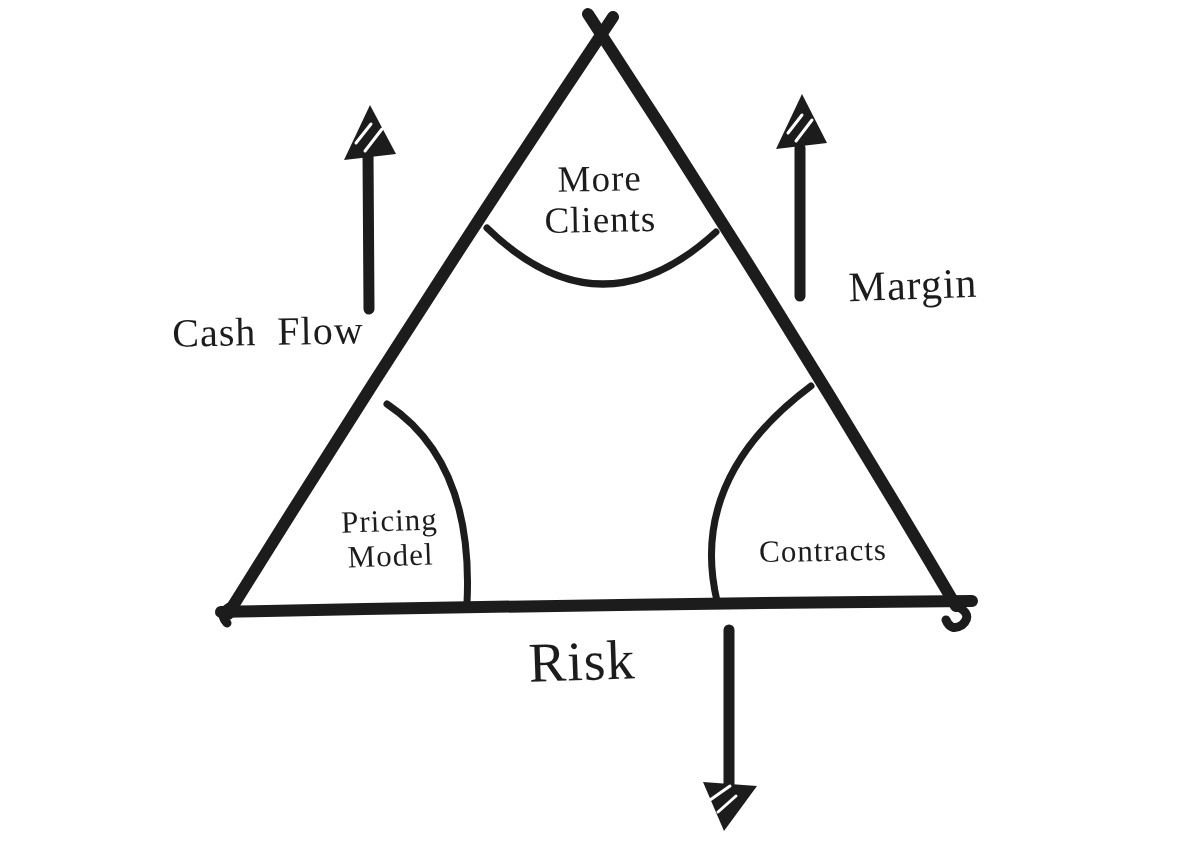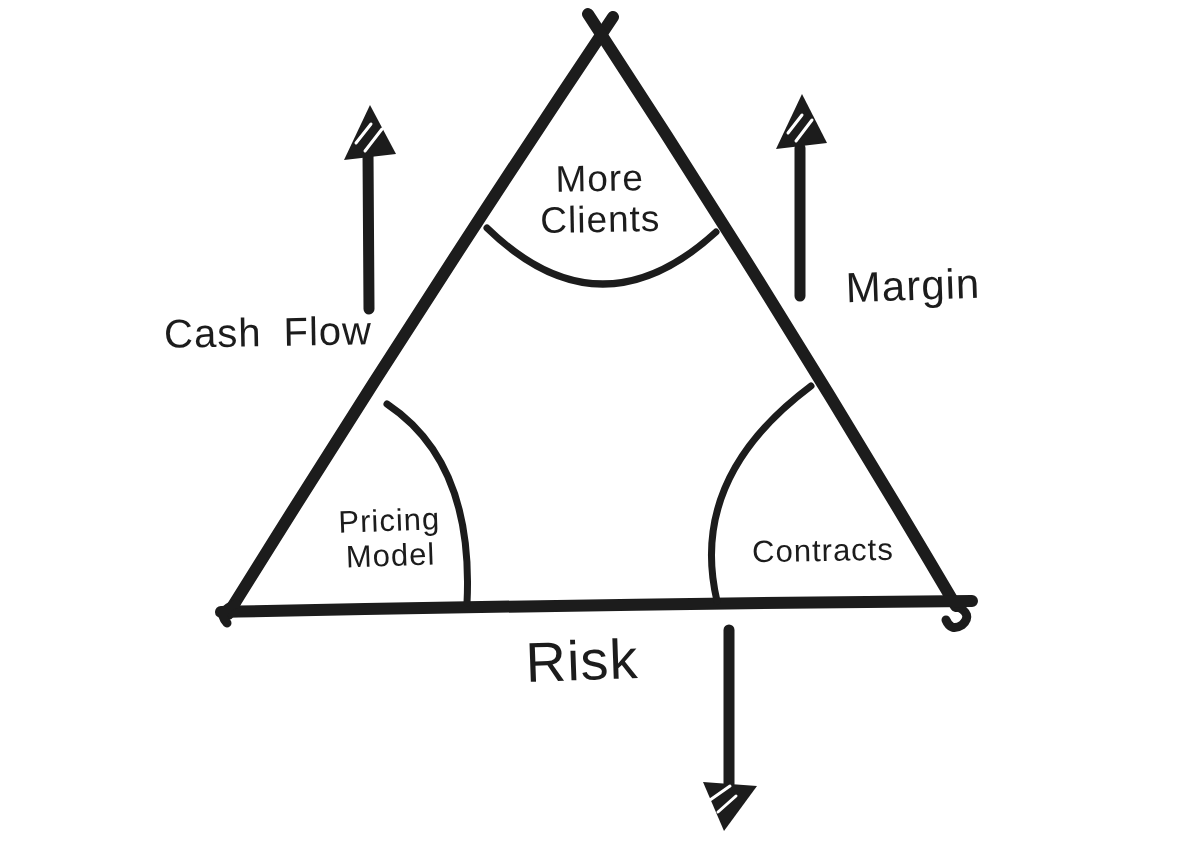--- a/index.html
+++ b/index.html
@@ -4,21 +4,21 @@
 <style>
   :root { --ink: #1c1c1c; --bg: #ffffff; }
   * { box-sizing: border-box; }
   html, body { margin: 0; padding: 0; background: var(--bg); }
   #stage {
     position: relative;
     width: 1124px;
     height: 848px;
     background: var(--bg);
     overflow: hidden;
-    font-family: Liberation Sans, sans-serif;
+    font-family: Liberation Serif, serif;
     color: var(--ink);
     padding-left: 34px;
   }
   #sketch {
     position: absolute;
     left: 0; top: 0;
   }
   .label {
     position: absolute;
     text-align: center;

